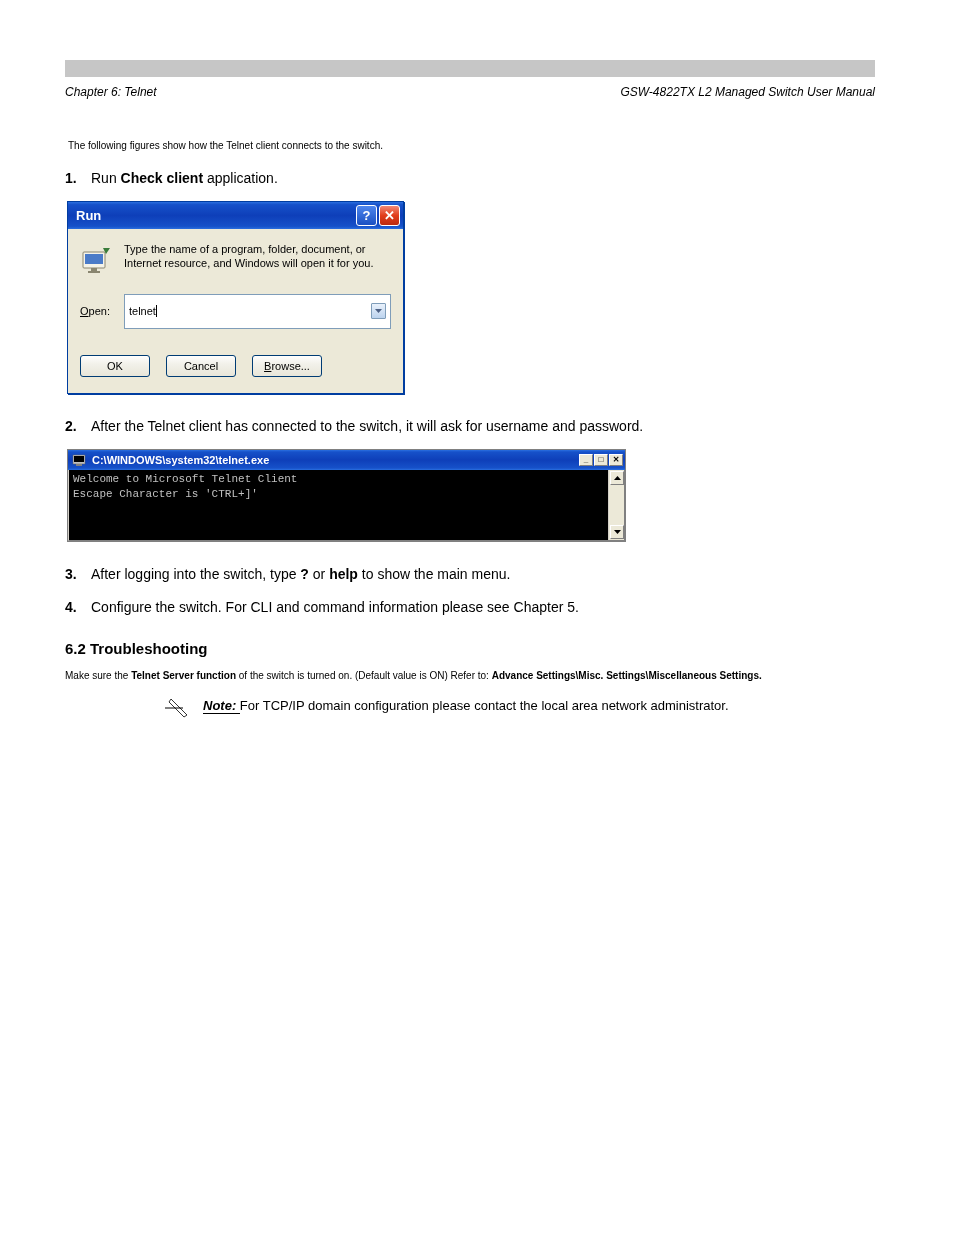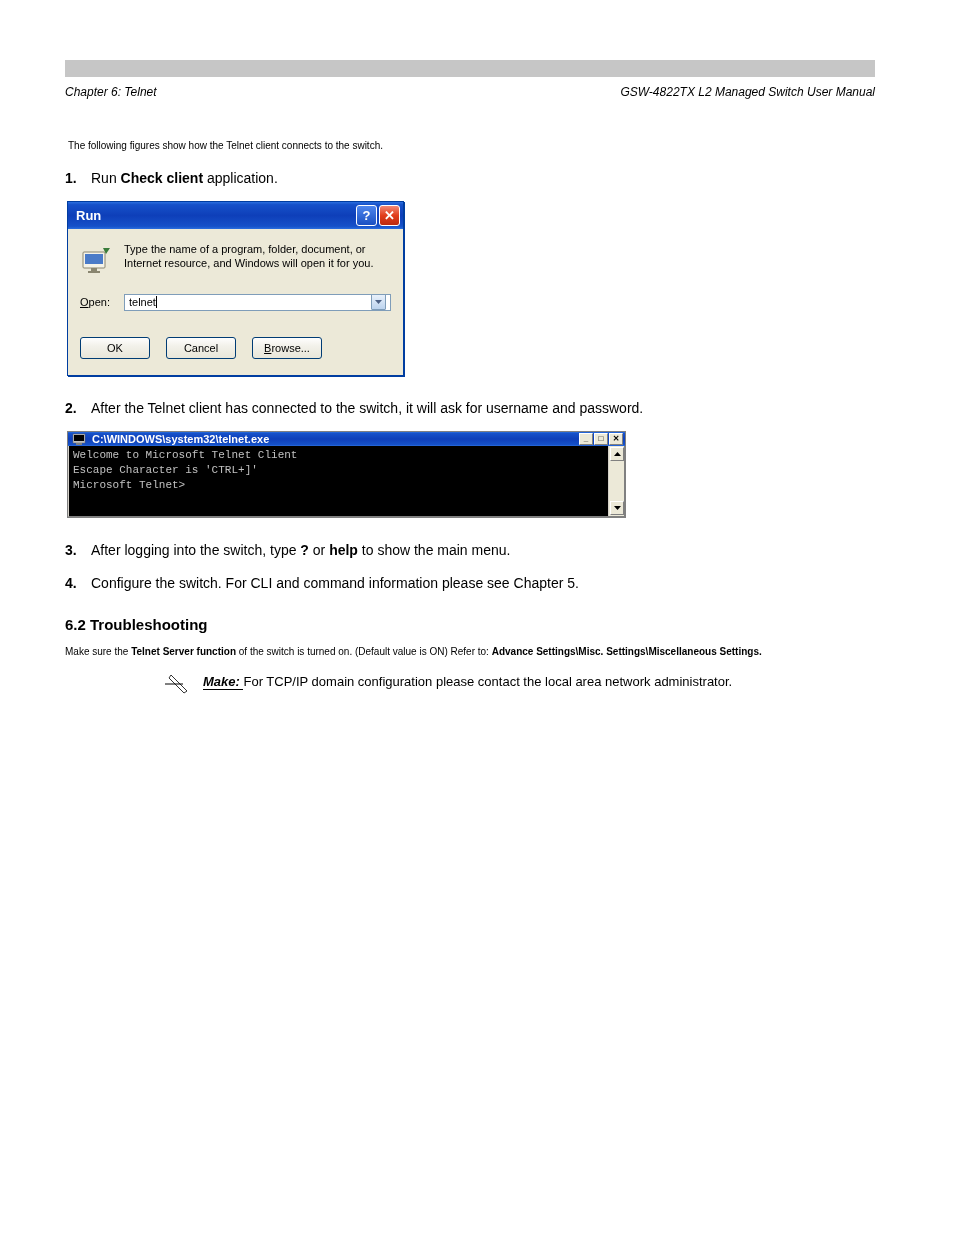--- a/index.html
+++ b/index.html
@@ -114,21 +114,21 @@
   .run-open-row {
     display: flex;
     align-items: center;
     gap: 14px;
     margin-bottom: 26px;
   }
   .open-label { font-size: 11px; }
   .open-label .u { text-decoration: underline; }
   .open-input {
     flex: 1;
-    height: 17px;
+    height: 35px;
     border: 1px solid #7f9db9;
     background: #fff;
     display: flex;
     align-items: center;
     padding: 0 4px;
     font-size: 11px;
     justify-content: space-between;
   }
   .open-input .caret {
     display: inline-block;
@@ -167,21 +167,21 @@
 
   
   .telnet-window {
     width: 559px;
     border: 1px solid #808080;
     background: #ece9d8;
     margin: 4px 0 22px 2px;
     font-family: Tahoma, Arial, sans-serif;
   }
   .telnet-title {
-    height: 14px;
+    height: 20px;
     background: linear-gradient(to bottom, #2a6fe0 0%, #1651c9 10%, #0e3fb9 50%, #1651c9 90%, #2a6fe0 100%);
     color: #fff;
     display: flex;
     align-items: center;
     padding: 0 2px 0 3px;
     font-size: 11px;
     font-weight: bold;
   }
   .telnet-title .ticon {
     width: 16px;
@@ -355,21 +355,20 @@
       <div class="cbox">_</div>
       <div class="cbox">□</div>
       <div class="cbox">✕</div>
     </div>
     <div class="telnet-body-wrap">
       <div class="console">
         <div class="line">Welcome to Microsoft Telnet Client</div>
         <div class="line"></div>
         <div class="line">Escape Character is 'CTRL+]'</div>
         <div class="line"></div>
-        <div class="line">Microsoft Telnet&gt;</div>
       </div>
       <div class="scrollbar">
         <div class="scroll-btn">
           <svg width="7" height="4" viewBox="0 0 7 4">
               <path d="M3.5 0 L7 4 L0 4 Z" fill="#000"></path>
             </svg>
         </div>
         <div class="scroll-btn">
           <svg width="7" height="4" viewBox="0 0 7 4">
               <path d="M0 0 L7 0 L3.5 4 Z" fill="#000"></path>
@@ -399,18 +398,18 @@
 
 
   <div class="note-row">
     <div class="note-icon">
       <svg width="28" height="22" viewBox="0 0 28 22">
         <line x1="0" y1="11" x2="18" y2="11" stroke="#000" stroke-width="1"></line>
         <path d="M 6 2 L 22 18 L 19 20 L 4 5 Z" fill="none" stroke="#000" stroke-width="0.8"></path>
       </svg>
     </div>
     <div class="note-text">
-      <span class="note-label bold">Make: </span>
+      <span class="note-label bold">Note: </span>
       <span>For TCP/IP domain configuration please contact the local area network administrator.</span>
     </div>
   </div>
 
 </div>
 
 </body></html>

